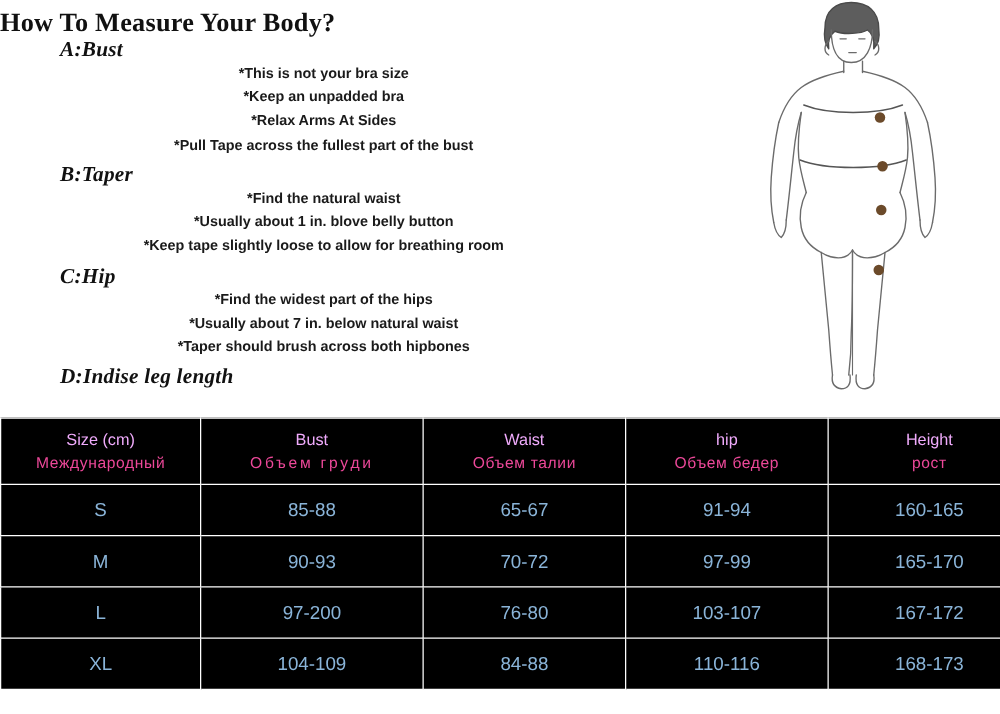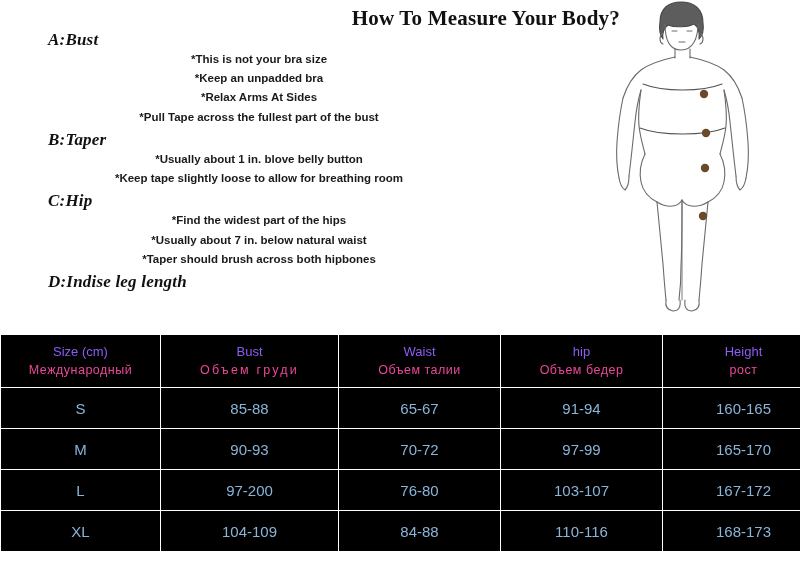--- a/index.html
+++ b/index.html
@@ -19,21 +19,21 @@
     width: 800px;
     height: 571px;
   }
 
   
   .title {
     position: absolute;
     left: 0;
     top: 6px;
     width: 620px;
-    text-align: right;
+    text-align: left;
     font-family: "Liberation Serif", serif;
     font-weight: bold;
     font-size: 21px;
     color: #111111;
     letter-spacing: 0.2px;
   }
 
   
   .instructions {
     position: absolute;
@@ -86,21 +86,21 @@
     vertical-align: middle;
     font-family: "Liberation Sans", sans-serif;
   }
   .size-table thead th {
     height: 46px;
     font-weight: normal;
     font-size: 13px;
     padding: 3px 2px;
     line-height: 1.45;
   }
-  .hdr-en { display: block; font-size: 13px; color: #8b5cf6; }
+  .hdr-en { display: block; font-size: 13px; color: #f0abfc; }
   .hdr-ru { display: block; font-size: 12.5px; color: #ec4899; letter-spacing: 0.5px; }
   .hdr-ru.spaced { letter-spacing: 2.2px; }
   .size-table tbody td {
     height: 36px;
     font-size: 15px;
     padding: 2px;
   }
   .col-size { width: 155px; }
   .col-bust { width: 173px; }
   .col-waist { width: 157px; }
@@ -116,20 +116,21 @@
 
   <div class="instructions">
 
     <div class="sec-head first">A:Bust</div>
     <div class="bullet">*This is not your bra size</div>
     <div class="bullet">*Keep an unpadded bra</div>
     <div class="bullet">*Relax Arms At Sides</div>
     <div class="bullet">*Pull Tape across the fullest part of the bust</div>
 
     <div class="sec-head">B:Taper</div>
+    <div class="bullet">*Find the natural waist</div>
     <div class="bullet">*Usually about 1 in. blove belly button</div>
     <div class="bullet">*Keep tape slightly loose to allow for breathing room</div>
 
     <div class="sec-head">C:Hip</div>
     <div class="bullet">*Find the widest part of the hips</div>
     <div class="bullet">*Usually about 7 in. below natural waist</div>
     <div class="bullet">*Taper should brush across both hipbones</div>
 
     <div class="sec-head">D:Indise leg length</div>
   </div>

